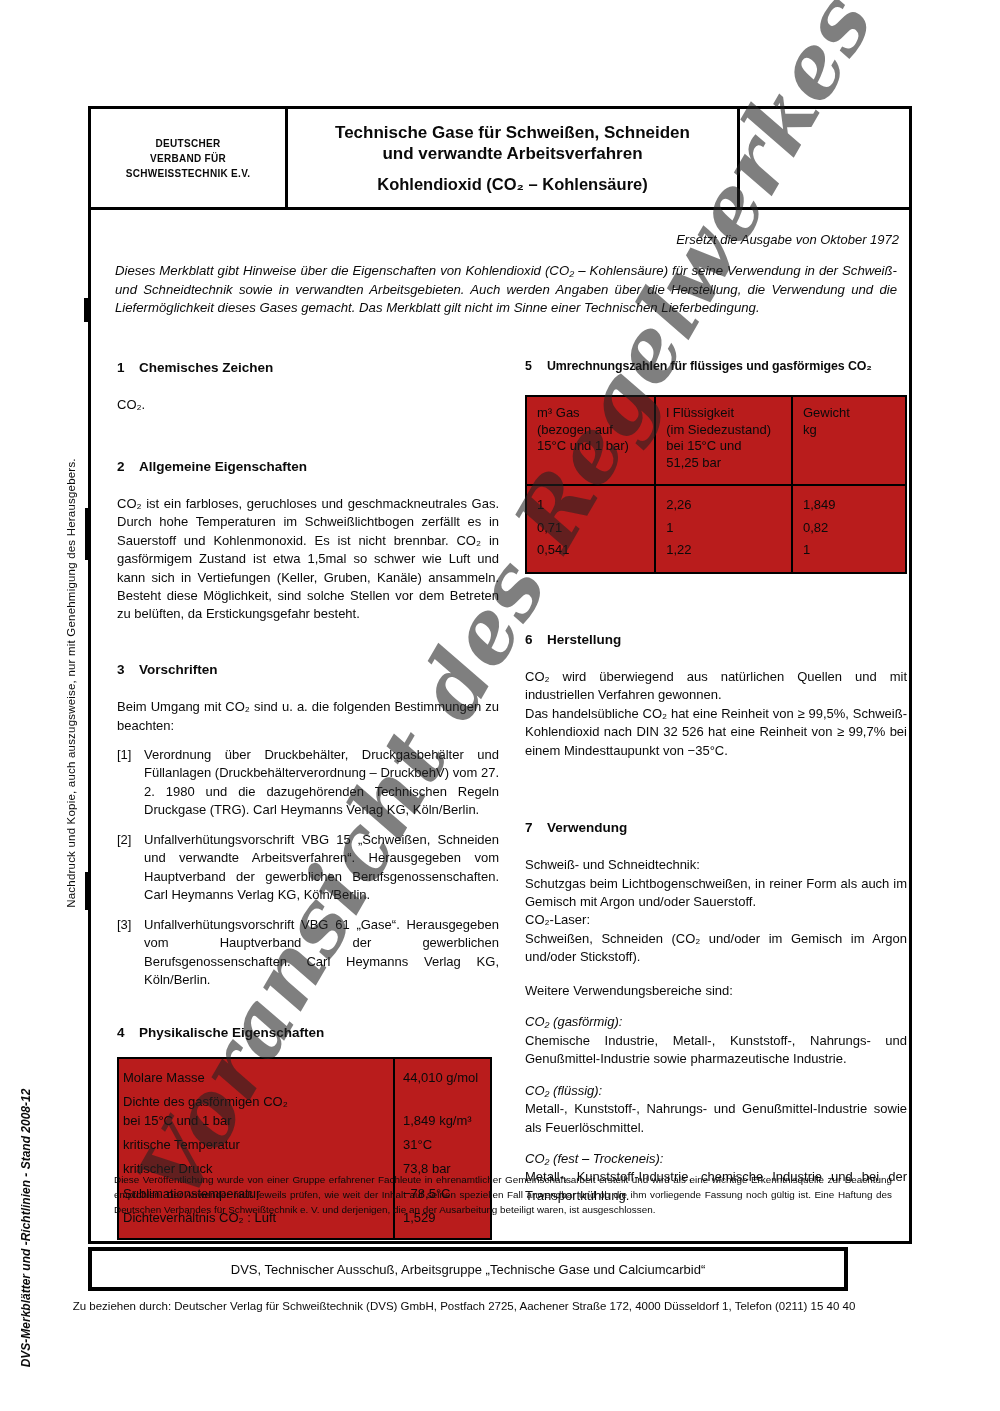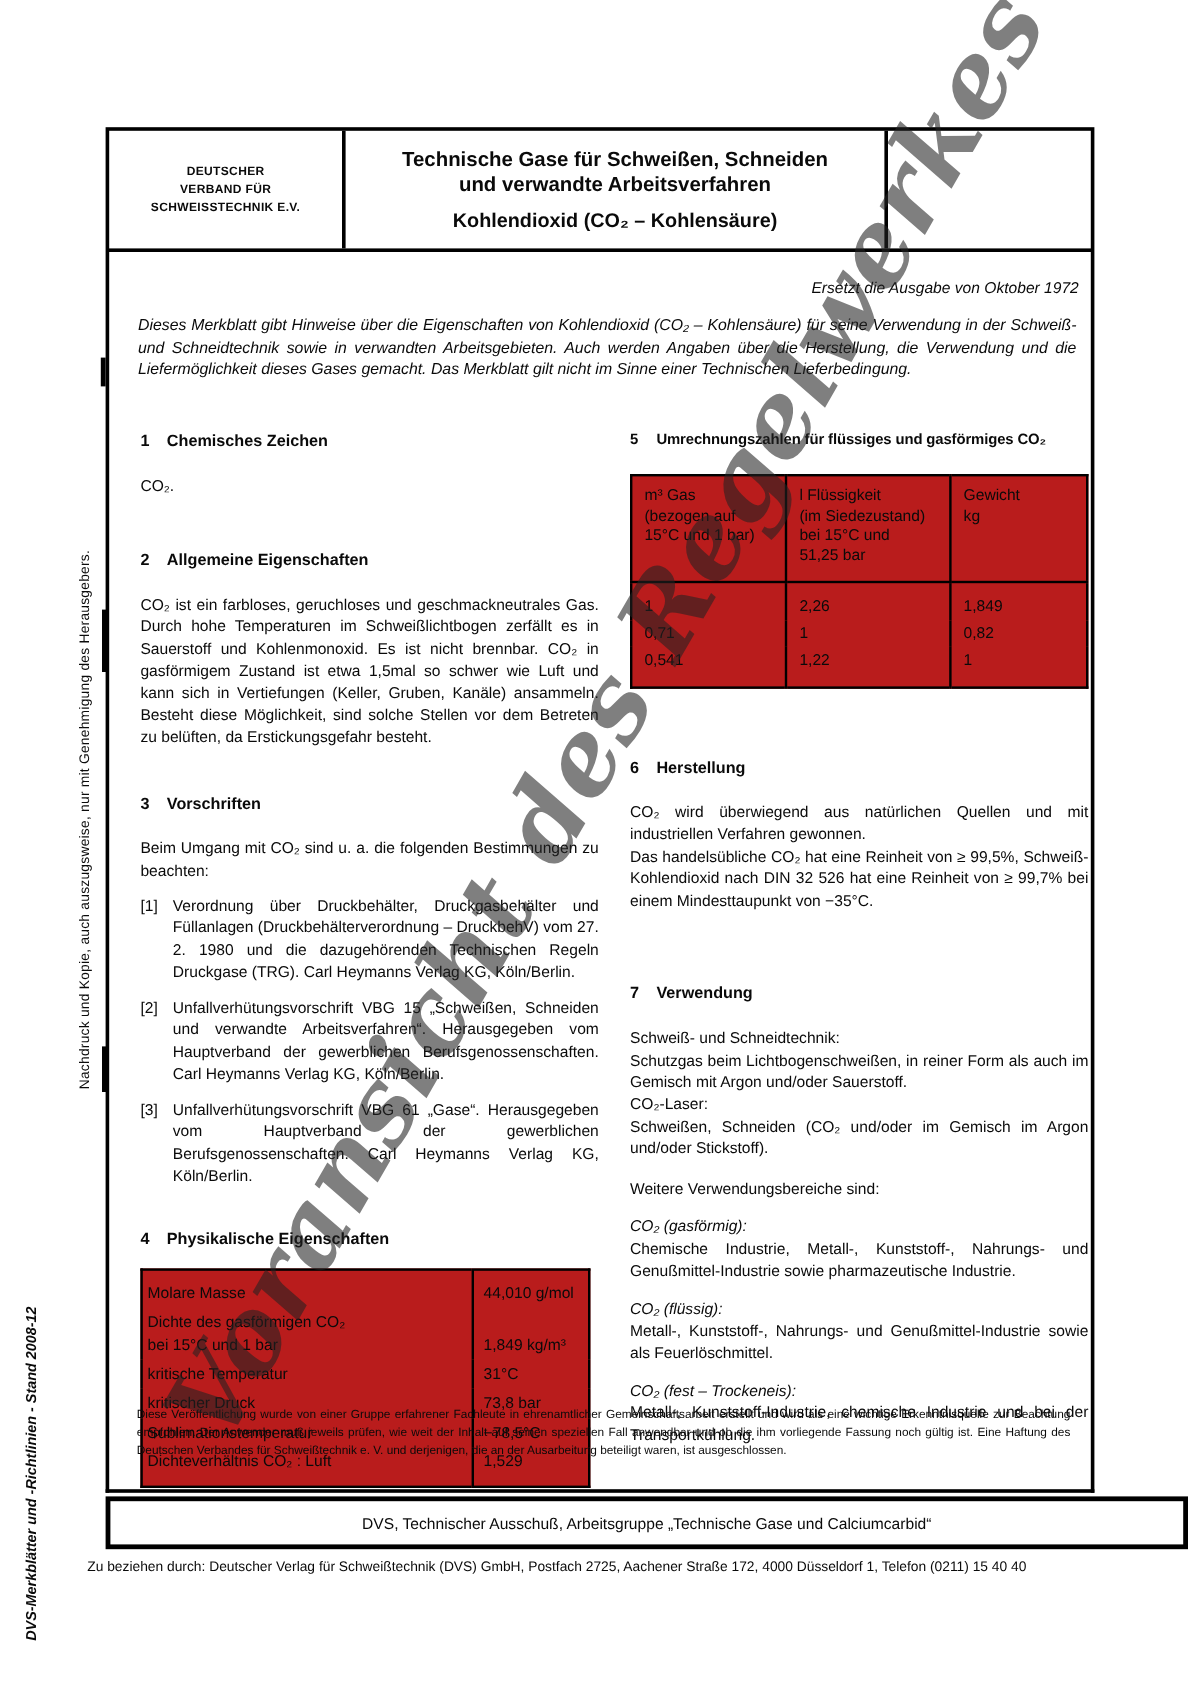--- a/index.html
+++ b/index.html
@@ -53,21 +53,21 @@
   .tbl5 th{border-right:2.5px solid #000;border-bottom:2.5px solid #000;padding:8px 8px 12px 10px;line-height:1.3;}
   .tbl5 th:last-child,.tbl5 td:last-child{border-right:none;}
   .tbl5 td{border-right:2.5px solid #000;padding:2px 8px 2px 10px;}
   .tbl5 tr.first td{padding-top:10px;}
   .tbl5 tr.last td{padding-bottom:12px;}
   .uses-label{font-style:italic;margin-top:13px;}
   .nogap{margin:0;}
   .more{margin-top:15px;}
   
   .disclaimer{position:absolute;left:23px;top:963px;width:778px;font-size:9.9px;line-height:1.5;text-align:justify;}
-  .committee-box{position:absolute;left:88px;top:1247px;width:902px;height:44px;border:4px solid #000;box-sizing:border-box;display:flex;align-items:center;justify-content:center;font-size:13px;background:#fff;}
+  .committee-box{position:absolute;left:88px;top:1247px;width:760px;height:44px;border:4px solid #000;box-sizing:border-box;display:flex;align-items:center;justify-content:center;font-size:13px;background:#fff;}
   .order-line{position:absolute;left:0;top:1300px;width:928px;text-align:center;font-size:11.5px;}
   
   .watermark{
     position:absolute;left:505px;top:597px;z-index:6;pointer-events:none;white-space:nowrap;
     transform:translate(-50%,-50%) rotate(-60deg);
     font-family:"DejaVu Serif","Liberation Serif",serif;font-style:italic;font-weight:bold;
     font-size:86px;letter-spacing:1px;color:rgba(35,35,35,0.58);
   }
   
   .artifact{position:absolute;background:#000;}

